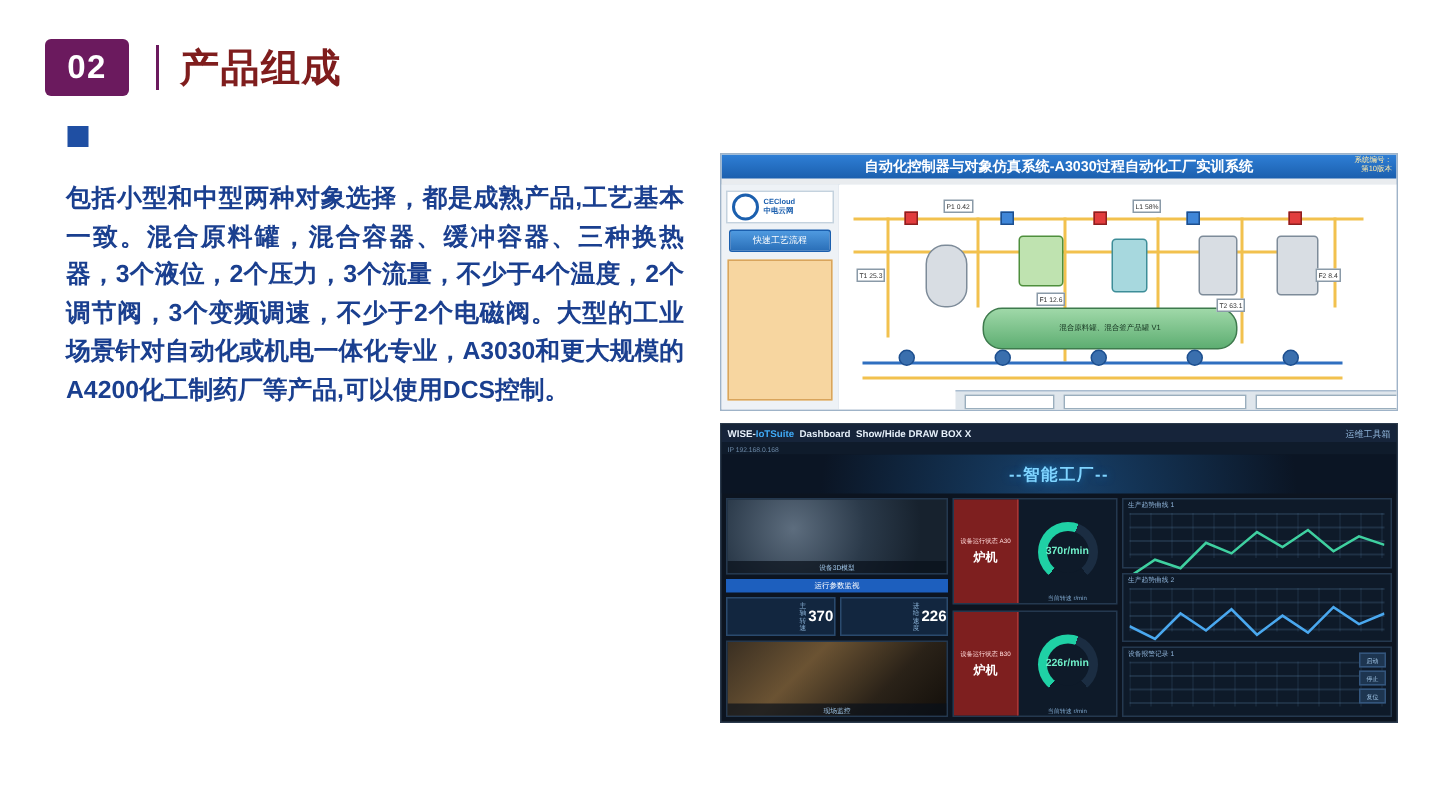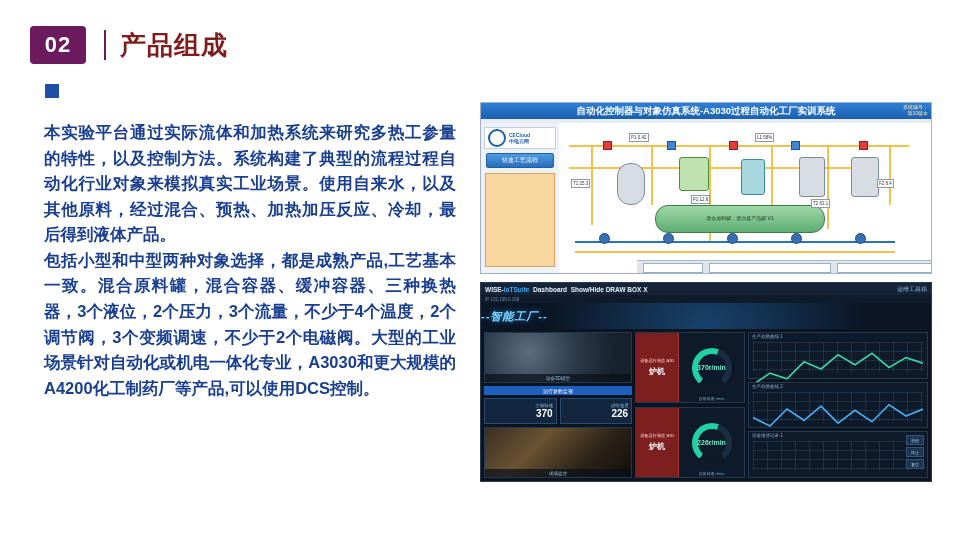--- a/index.html
+++ b/index.html
@@ -284,23 +284,23 @@
     display: flex;
     align-items: center;
     padding-left: 4px;
     box-sizing: border-box;
   }
   .dash-banner {
     height: 26px;
     background: radial-gradient(circle at 50% 120%, #18436e 0%, #0b1524 70%);
     display: flex;
     align-items: center;
+    justify-content: center;
     position: relative;
     border-bottom: 1px solid #1d3busy;
-    font-style: italic;
   }
   .dash-banner .title {
     font-size: 11px;
     font-weight: bold;
     color: #7fd4ff;
     letter-spacing: 1px;
     text-shadow: 0 0 6px #1d7fc4;
   }
   .dash-main {
     position: absolute;
@@ -348,21 +348,21 @@
     display: flex;
     gap: 3px;
     height: 26px;
   }
   .metric-box {
     flex: 1;
     background: #12263f;
     border: 1px solid #2a4straight;
     border: 1px solid #2a4a6e;
     display: flex;
-    flex-direction: column;
+    flex-direction: row;
     align-items: center;
     justify-content: center;
     padding-left: 48px;
   }
   .metric-box .mlabel { font-size: 4.5px; color: #87aed2; }
   .metric-box .mval { font-size: 10px; color: #ffffff; font-weight: bold; }
   .metric-header {
     height: 9px;
     background: #1d5fbe;
     color: #ffffff;
@@ -486,21 +486,20 @@
   <div class="num-badge">02</div>
   <div class="header-divider"></div>
   <div class="header-title">产品组成</div>
 </div>
 
 <div class="section-head">
   <div class="bullet-square"></div>
 </div>
 
 <div class="body-copy">
-  <p>本实验平台通过实际流体和加热系统来研究多热工参量的特性，以及控制方法。系统构建了典型的流程过程自动化行业对象来模拟真实工业场景。使用自来水，以及其他原料，经过混合、预热、加热加压反应、冷却，最后得到液体产品。</p>
   <p>包括小型和中型两种对象选择，都是成熟产品,工艺基本一致。混合原料罐，混合容器、缓冲容器、三种换热器，3个液位，2个压力，3个流量，不少于4个温度，2个调节阀，3个变频调速，不少于2个电磁阀。大型的工业场景针对自动化或机电一体化专业，A3030和更大规模的A4200化工制药厂等产品,可以使用DCS控制。</p>
 </div>
 
 <div class="img-col">
 
   <div class="scada">
     <div class="scada-titlebar">
       <span>自动化控制器与对象仿真系统-A3030过程自动化工厂实训系统</span>
       <span class="corner-note">
         <span>系统编号：</span><br>

